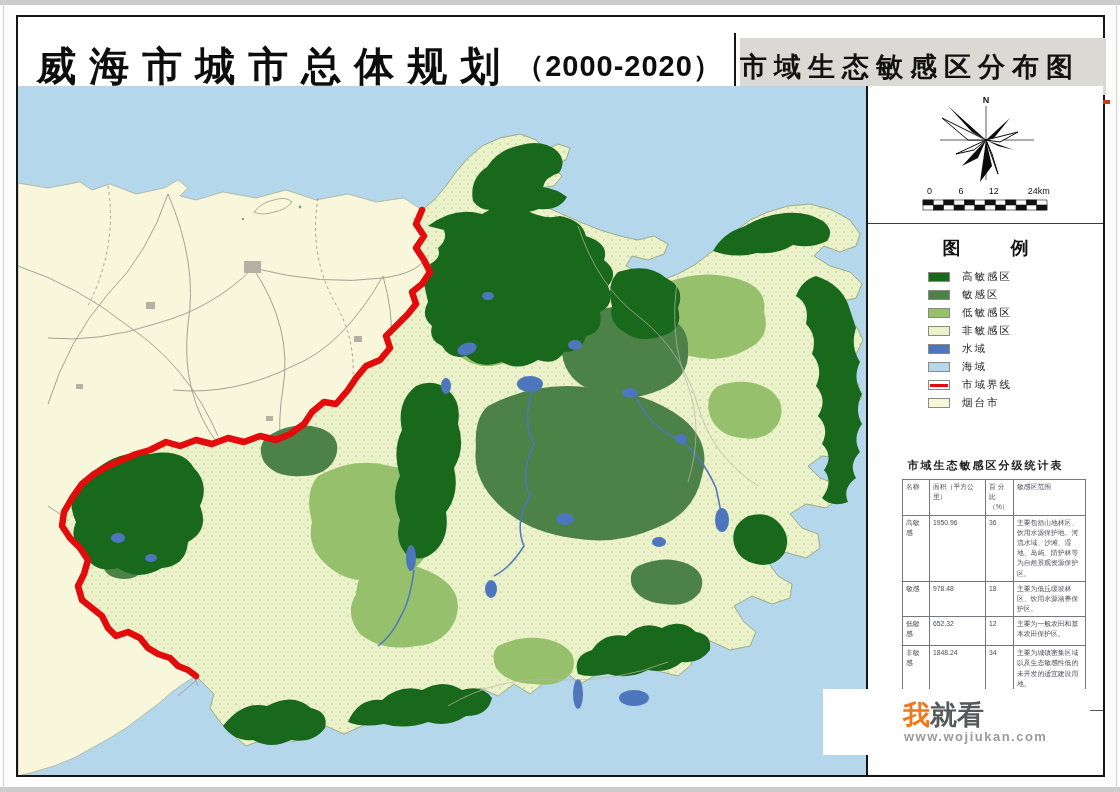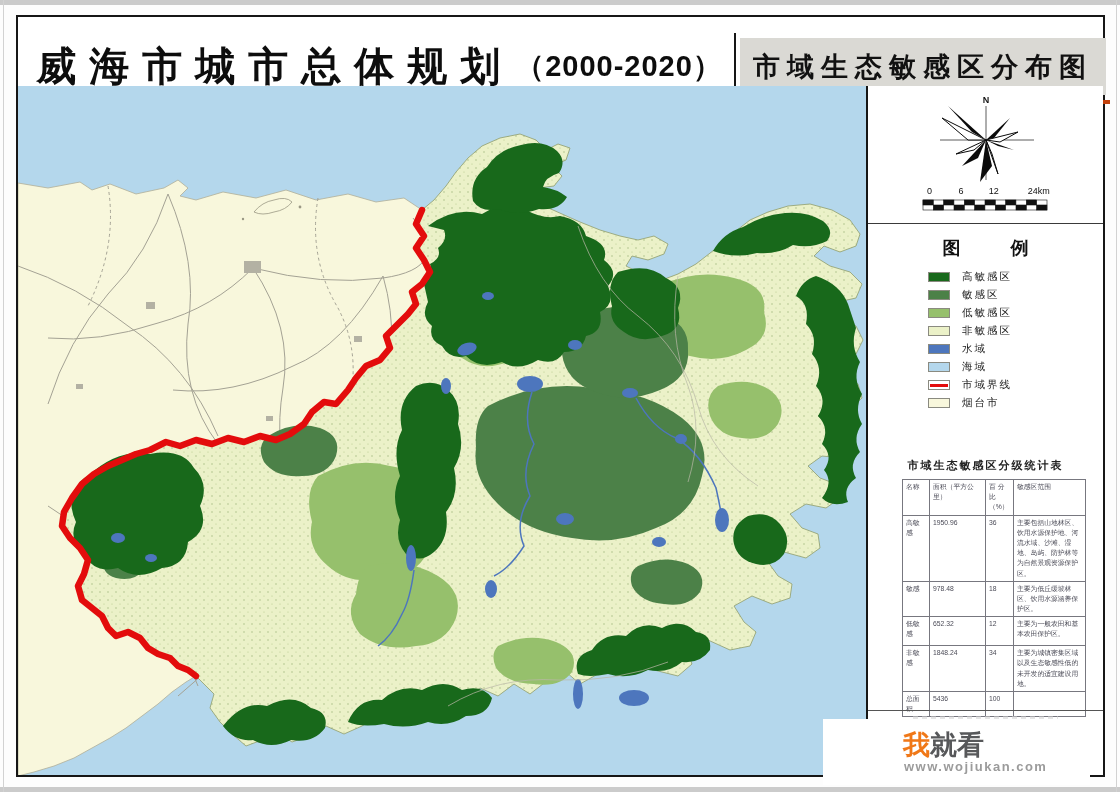--- a/index.html
+++ b/index.html
@@ -8,21 +8,21 @@
   .abs{position:absolute;}
   .edge-strip{left:0;width:1120px;height:5px;background:#cbcbcb;}
   .edge-line{top:0;height:792px;width:1px;background:#d2d2d2;}
   .frame{left:16px;top:15px;width:1085px;height:758px;border:2px solid #161616;background:#fff;}
   
   .titlebar{left:7px;top:0;width:100%;height:67px;border-bottom:4px solid #c2410c;display:flex;margin-top:16px;}
   .title-left{width:709px;display:flex;align-items:center;justify-content:center;border-right:2px solid #161616;background:#fff;white-space:nowrap;}
   .title-main{font-size:40px;font-weight:bold;color:#0d0d0d;letter-spacing:13px;}
   .title-year{font-size:29px;font-weight:bold;color:#0d0d0d;margin-left:2px;letter-spacing:1px;}
   .title-right{flex:1;padding:5px 4px;}
-  .title-right-inner{background:#dad9d4;width:100%;height:100%;display:flex;align-items:center;justify-content:center;}
+  .title-right-inner{background:#dad9d4;width:100%;height:100%;display:flex;align-items:center;justify-content:flex-start;}
   .title-sub{font-size:27px;font-weight:bold;color:#111;letter-spacing:7px;white-space:nowrap;}
   
   .content{left:0;top:69px;width:100%;height:689px;display:flex;}
   .map-wrap{width:848px;height:689px;position:relative;background:#b4d7ec;}
   .panel{flex:1;border-left:2px solid #161616;position:relative;background:#fff;}
   .divider{left:0;width:100%;height:1px;background:#3a3a3a;}
   
   .compass{left:52px;top:8px;}
   .scale-labels{left:54px;top:100px;width:126px;height:11px;font-size:9px;color:#111;}
   .scale-labels span{position:absolute;top:0;}
@@ -41,21 +41,21 @@
   .stats tr:nth-child(1) td{height:26px;}
   .stats tr:nth-child(2) td{height:54px;}
   .stats tr:nth-child(3) td{height:24px;}
   .stats tr:nth-child(4) td{height:24px;}
   .stats tr:nth-child(5) td{height:36px;}
   .stats tr:nth-child(6) td{height:12px;}
   .panel-footline{left:0;top:624px;width:100%;height:1px;background:#555;}
   .faint-text{left:45px;top:630px;width:145px;height:5px;opacity:.55;
     background:repeating-linear-gradient(90deg,#cfcfcf 0 5px,transparent 5px 9px);}
   
-  .watermark{left:823px;top:719px;width:267px;height:66px;background:#fff;z-index:50;}
+  .watermark{left:823px;top:689px;width:267px;height:66px;background:#fff;z-index:50;}
   .wm-logo{position:absolute;left:80px;top:8px;font-size:27px;font-weight:bold;white-space:nowrap;}
   .wm-url{position:absolute;left:81px;top:40px;font-size:13px;font-weight:bold;letter-spacing:1.5px;color:#9b9b9b;}
 </style>
 </head>
 <body>
 
 <div class="abs edge-strip" style="top:0;"></div>
 <div class="abs edge-strip" style="top:787px;"></div>
 <div class="abs edge-line" style="left:3px;"></div>
 <div class="abs edge-line" style="left:1116px;"></div>

